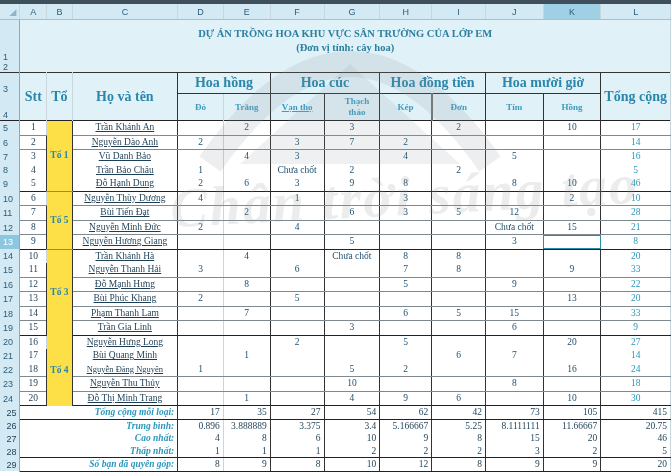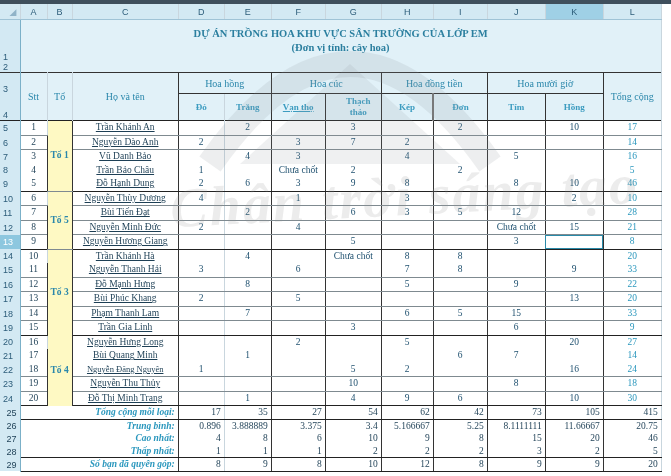--- a/index.html
+++ b/index.html
@@ -16,30 +16,30 @@
   tr.colhdr td.corner { color:#8fb3c8; text-align:right; }
   tr.colhdr td.sel { background:#9fd0e6; }
   td.rownum { background:#d3e9f3; color:#2d5d7a; text-align:left; font-family:"Liberation Sans", sans-serif; font-size:9px; vertical-align:bottom; border-right:1px solid #7bb0c8 !important; }
   td.rownum.sel { background:#8dc7df; color:#fff; }
   tr.r1 td, tr.r2 td, tr.r3 td, tr.r4 td { background:#e1f1f8; }
   tr.r1 td.rownum, tr.r2 td.rownum, tr.r3 td.rownum, tr.r4 td.rownum { background:#d3e9f3; }
   tr.r1 td.title { text-align:center; vertical-align:middle; font-weight:bold; color:#2b7f9f; font-size:10.5px; line-height:14px; }
   tr.r2 td { height:8px; }
   tr.r3 td { height:20px; border-top:1.5px solid #333; }
   tr.r4 td { height:26px; }
-  .hdr { font-weight:normal; color:#2a87ab; text-align:center; font-size:10px; }
+  .hdr { font-weight:bold; color:#2a87ab; text-align:center; font-size:14px; }
   .hdr.group { border-bottom:1px solid #333; }
   .hdr.sub { font-weight:bold; color:#3c9cc0; font-size:9px; line-height:11px; }
   .vline { border-right:1px solid #333 !important; }
   .vlineL { border-left:1px solid #333 !important; }
   tr.data td { height:13.5px; line-height:13px; }
   td.num { text-align:center; }
   td.stt { text-align:center; color:#1d3f55; }
   td.name { text-align:center; color:#1d3f55;text-decoration:underline; }
-  td.group-cell { background:#fef9c3; text-align:center; color:#2a87ab; font-weight:bold; vertical-align:middle; border-right:1px solid #333 !important; }
+  td.group-cell { background:#fde047; text-align:center; color:#2a87ab; font-weight:bold; vertical-align:middle; border-right:1px solid #333 !important; }
   td.total { color:#2a97bd; text-align:center; }
   tr.hline td:not(.rownum) { border-bottom:1px solid #7f8a90; }
   tr.bline td:not(.rownum) { border-bottom:1.5px solid #222; }
   tr.stat td { height:12.5px; line-height:12px; text-align:right; color:#1d3f55; }
   tr.stat td.lbl { text-align:right; font-style:italic; font-weight:bold; color:#2a97bd; }
   tr.stat td.num { text-align:right; }
   tr.stat td.total { text-align:right; color:#1d3f55; }
   .selbox { outline:1.5px solid #2a8aa8; outline-offset:-1.5px; }
   .wm { position:absolute; pointer-events:none; }
   .wm-text { position:absolute; left:170px; top:160px; font-family:"Liberation Serif", serif; font-style:italic; font-weight:bold; font-size:56px; color:rgba(150,150,150,0.18); letter-spacing:2px; transform:rotate(-3deg); white-space:nowrap; }

